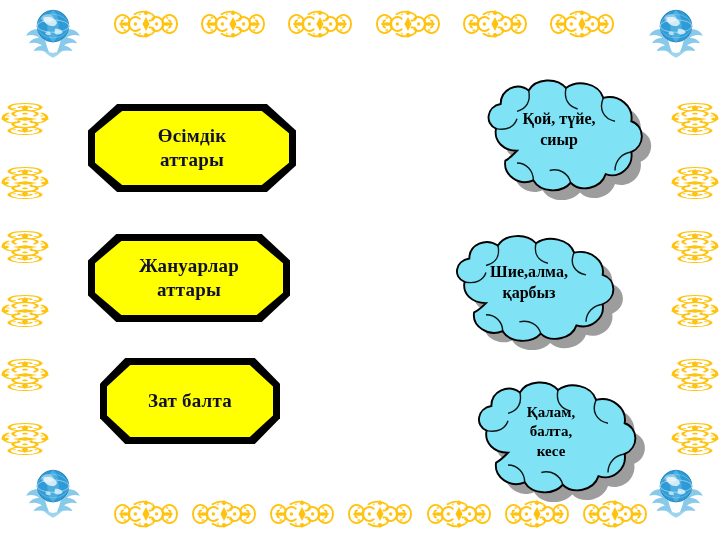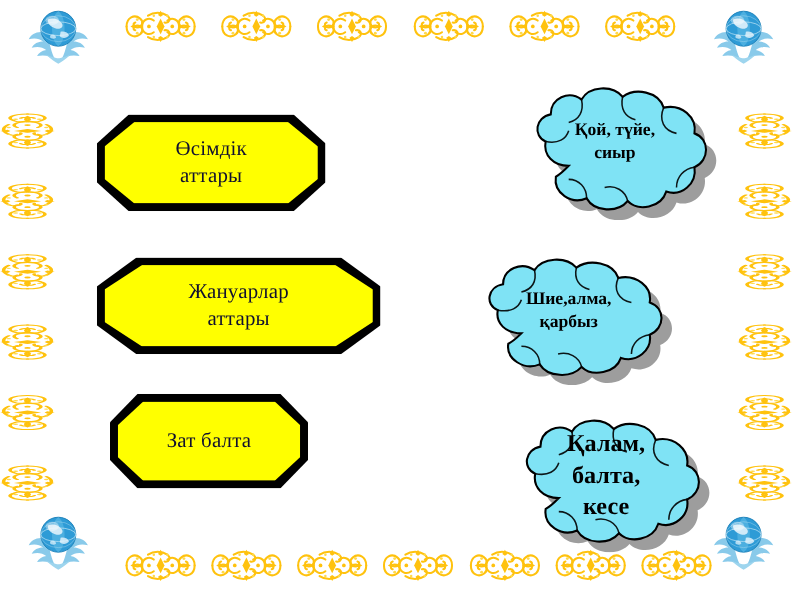--- a/index.html
+++ b/index.html
@@ -50,21 +50,21 @@
     -webkit-clip-path: polygon(14% 0%, 86% 0%, 100% 30%, 100% 70%, 86% 100%, 14% 100%, 0% 70%, 0% 30%);
     clip-path: polygon(14% 0%, 86% 0%, 100% 30%, 100% 70%, 86% 100%, 14% 100%, 0% 70%, 0% 30%);
     display: flex;
     align-items: center;
     justify-content: center;
   }
   .octagon .label {
     position: relative;
     z-index: 2;
     color: #101030;
-    font-weight: normal;
+    font-weight: bold;
     text-align: center;
     line-height: 1.25;
     font-size: 19px;
     letter-spacing: 0.2px;
     white-space: pre-line;
   }
 
   
   .cloud {
     position: absolute;
@@ -285,21 +285,21 @@
       </svg>
   </div>
 
   <div class="octagon" style="left:88px; top:104px; width:208px; height:88px;">
     <div class="inner">
       <span class="label">Өсімдік
 аттары</span>
     </div>
   </div>
 
-  <div class="octagon" style="left:88px; top:234px; width:258px; height:88px;">
+  <div class="octagon" style="left:88px; top:234px; width:202px; height:88px;">
     <div class="inner">
       <span class="label">Жануарлар
 аттары</span>
     </div>
   </div>
 
   <div class="octagon" style="left:100px; top:358px; width:180px; height:86px;">
     <div class="inner">
       <span class="label">Зат  балта</span>
     </div>
@@ -316,21 +316,21 @@
         <path d="M116 21 C112 30, 116 38, 126 40"></path>
         <path d="M140 65 C132 66, 126 72, 126 80"></path>
         <path d="M88 90 C86 82, 78 78, 70 80"></path>
         <path d="M56 88 C56 80, 50 74, 42 74"></path>
       </g>
     </svg>
     <div class="ctext">Қой, түйе,
 сиыр</div>
   </div>
 
-  <div class="cloud" style="left:424px; top:228px; width:200px; height:122px;">
+  <div class="cloud" style="left:436px; top:228px; width:200px; height:122px;">
     <svg width="200" height="122" viewBox="0 0 168 104" preserveAspectRatio="none">
       <use href="#cloudpath" x="8" y="8" fill="#8C8C8C" opacity="0.85"></use>
       <use href="#cloudpath" fill="#7FE3F5" stroke="#000000" stroke-width="1.6"></use>
       <g fill="none" stroke="#000000" stroke-width="1.2" opacity="0.9">
         <path d="M24 46 C34 48, 40 44, 42 38"></path>
         <path d="M52 15 C54 24, 50 30, 42 32"></path>
         <path d="M84 13 C82 22, 86 28, 94 30"></path>
         <path d="M116 21 C112 30, 116 38, 126 40"></path>
         <path d="M140 65 C132 66, 126 72, 126 80"></path>
         <path d="M88 90 C86 82, 78 78, 70 80"></path>
@@ -348,18 +348,18 @@
       <g fill="none" stroke="#000000" stroke-width="1.2" opacity="0.9">
         <path d="M24 46 C34 48, 40 44, 42 38"></path>
         <path d="M52 15 C54 24, 50 30, 42 32"></path>
         <path d="M84 13 C82 22, 86 28, 94 30"></path>
         <path d="M116 21 C112 30, 116 38, 126 40"></path>
         <path d="M140 65 C132 66, 126 72, 126 80"></path>
         <path d="M88 90 C86 82, 78 78, 70 80"></path>
         <path d="M56 88 C56 80, 50 74, 42 74"></path>
       </g>
     </svg>
-    <div class="ctext" style="font-size:22px;">Қалам,
+    <div class="ctext" style="font-size:15px;">Қалам,
 балта,
 кесе</div>
   </div>
 
 </div>
 
 </body></html>

